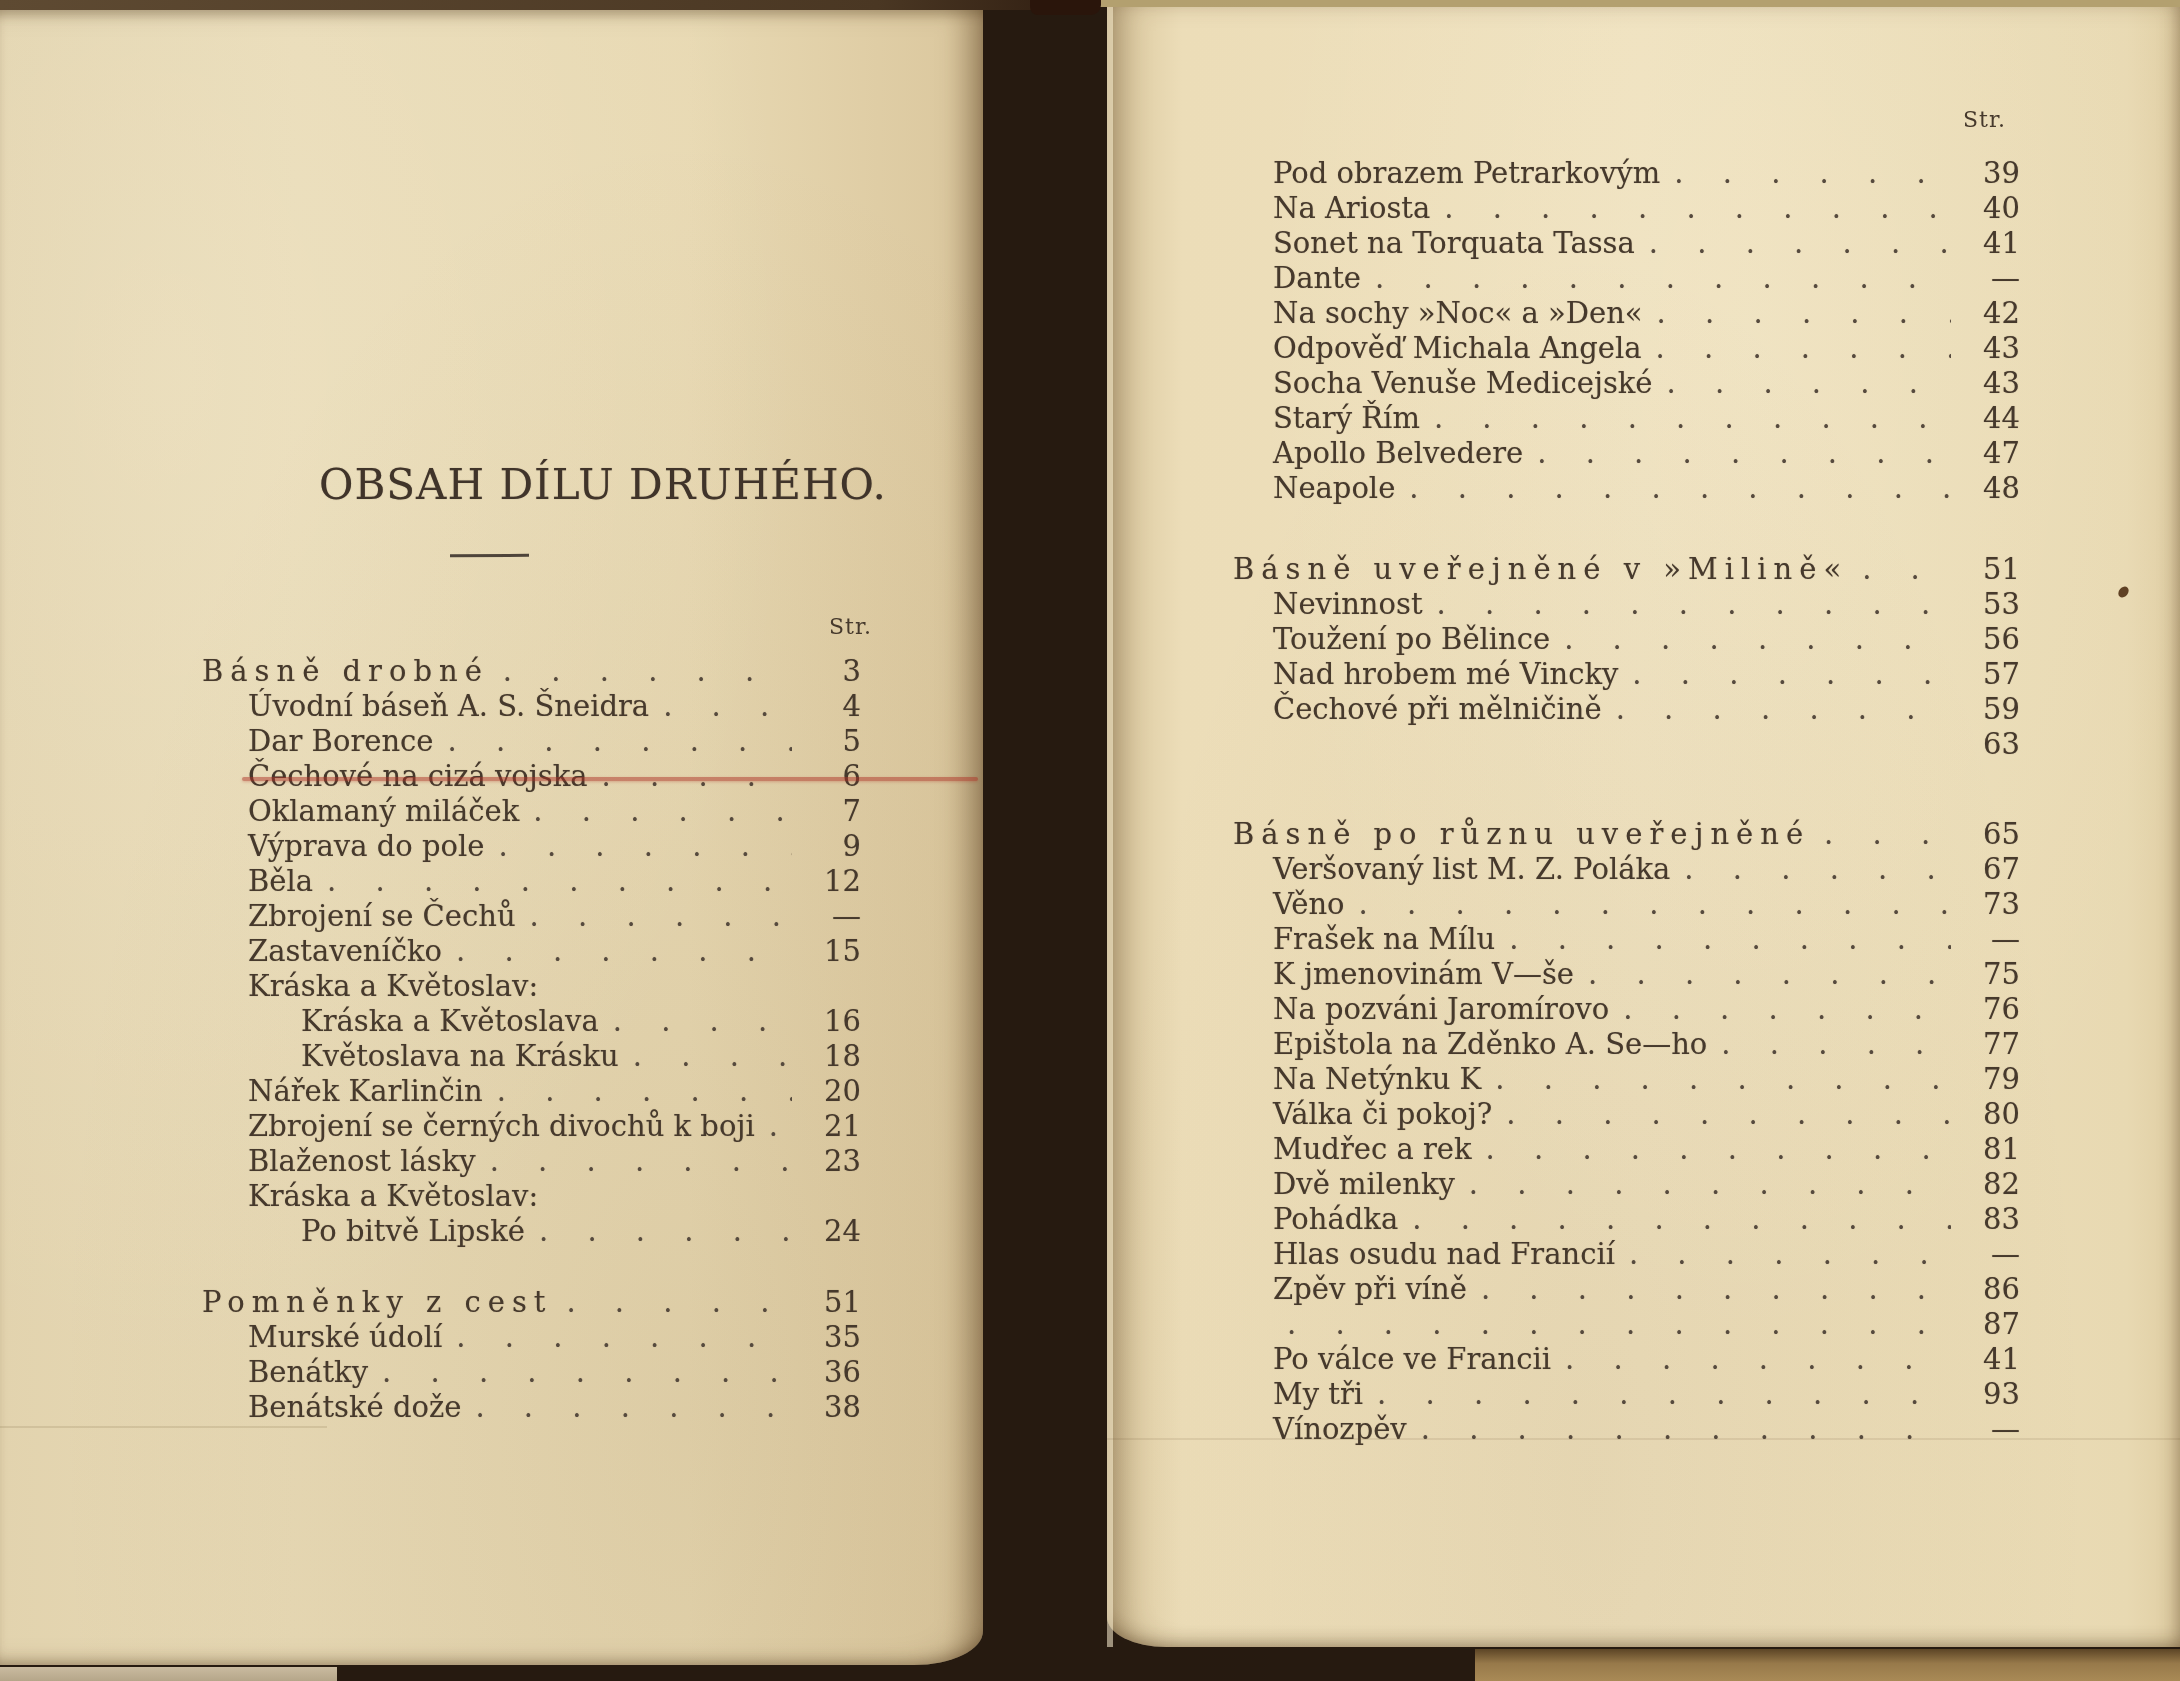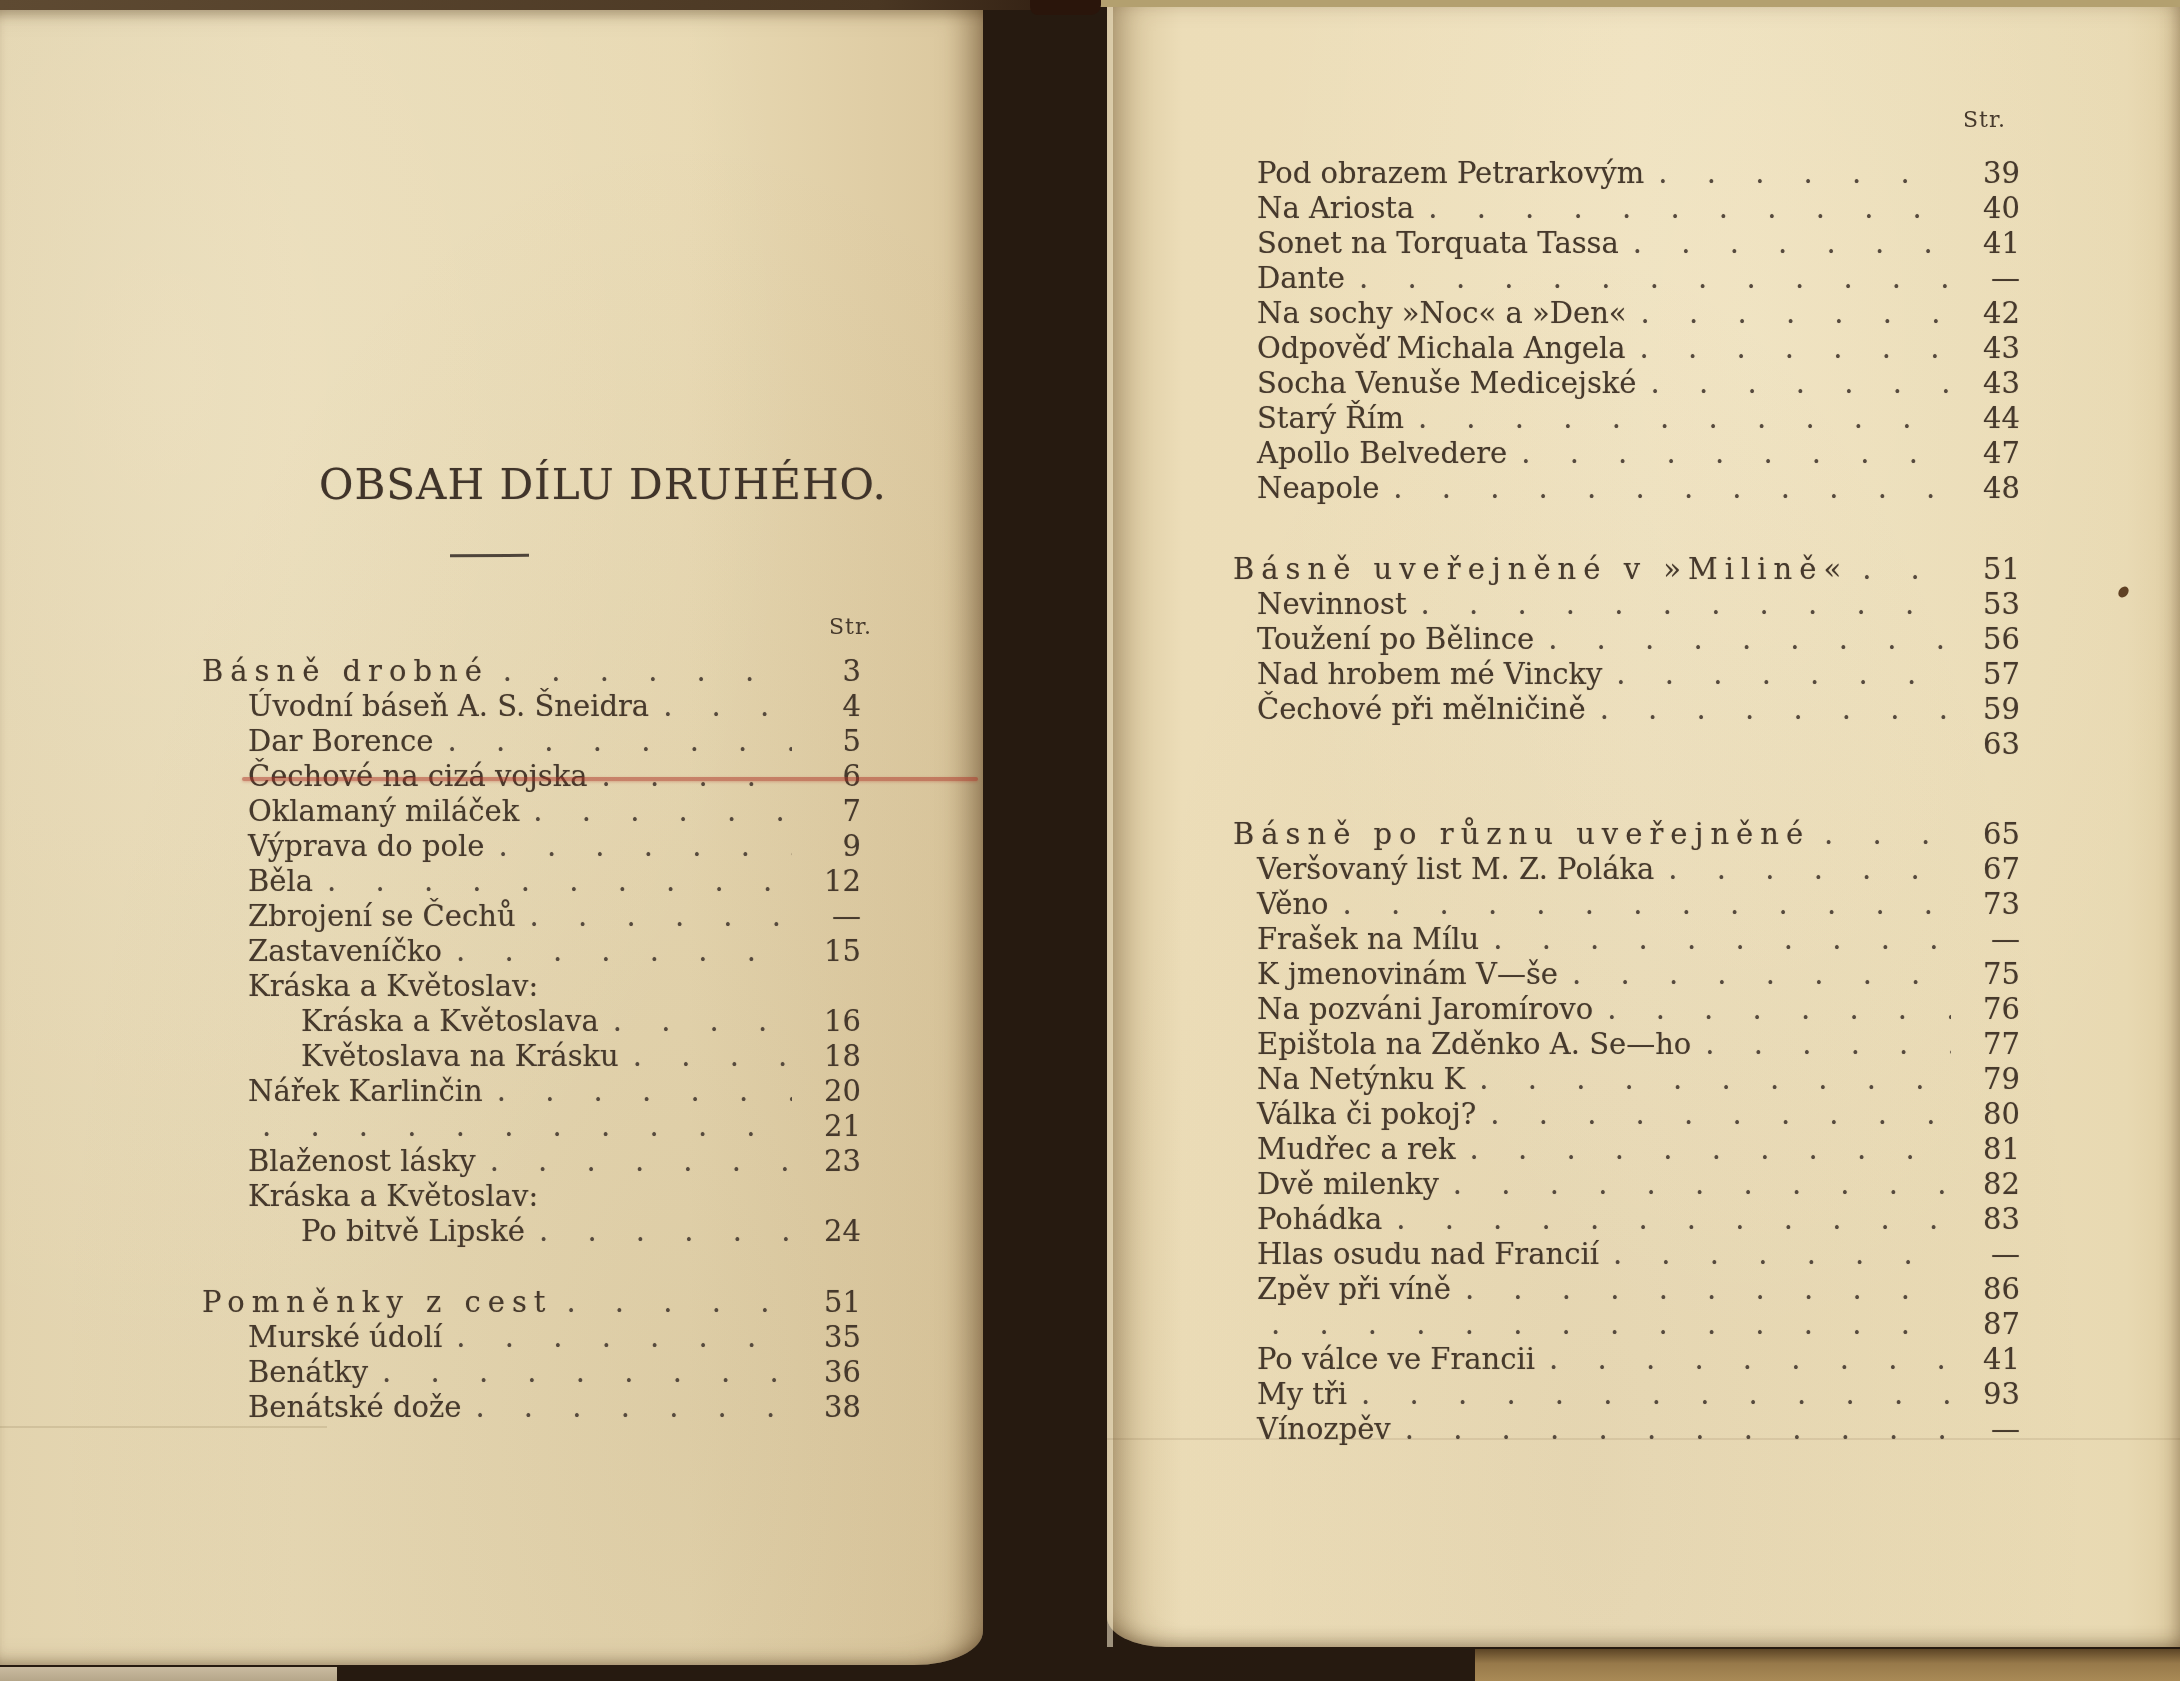--- a/index.html
+++ b/index.html
@@ -76,21 +76,21 @@
   .gap{width:100%;}
   .row .t{white-space:nowrap;}
   .row.spaced .t{letter-spacing:7px;}
   .row .leader{
     flex:1 1 0;min-width:0;overflow:hidden;white-space:nowrap;
     letter-spacing:15px;padding-left:14px;color:#564a3e;
   }
   .row .num{min-width:69px;text-align:right;white-space:nowrap;}
   .page-left .lvl1{margin-left:46px;}
   .page-left .lvl2{margin-left:99px;}
-  .page-right .lvl1{margin-left:24px;}
+  .page-right .lvl1{margin-left:40px;}
   .red-mark{
     position:absolute;left:-6px;right:-117px;top:18px;height:4px;border-radius:2px;
     background:rgba(172,48,36,.5);box-shadow:0 1px 3px rgba(172,48,36,.28);
   }
 </style>
 </head>
 <body>
 
 <div class="page page-left">
   <div class="page-title">OBSAH DÍLU DRUHÉHO.</div>
@@ -157,20 +157,21 @@
         <span class="t">Květoslava na Krásku</span>
         <span class="leader">. . . . . . . . . . . . . . . . . . . . . . . . . . . . </span>
         <span class="num">18</span>
       </div>
       <div class="row lvl1">
         <span class="t">Nářek Karlinčin</span>
         <span class="leader">. . . . . . . . . . . . . . . . . . . . . . . . . . . . </span>
         <span class="num">20</span>
       </div>
       <div class="row lvl1">
+        <span class="t">Zbrojení se černých divochů k boji</span>
         <span class="leader">. . . . . . . . . . . . . . . . . . . . . . . . . . . . </span>
         <span class="num">21</span>
       </div>
       <div class="row lvl1">
         <span class="t">Blaženost lásky</span>
         <span class="leader">. . . . . . . . . . . . . . . . . . . . . . . . . . . . </span>
         <span class="num">23</span>
       </div>
       <div class="row lvl1">
         <span class="t">Kráska a Květoslav:</span>

